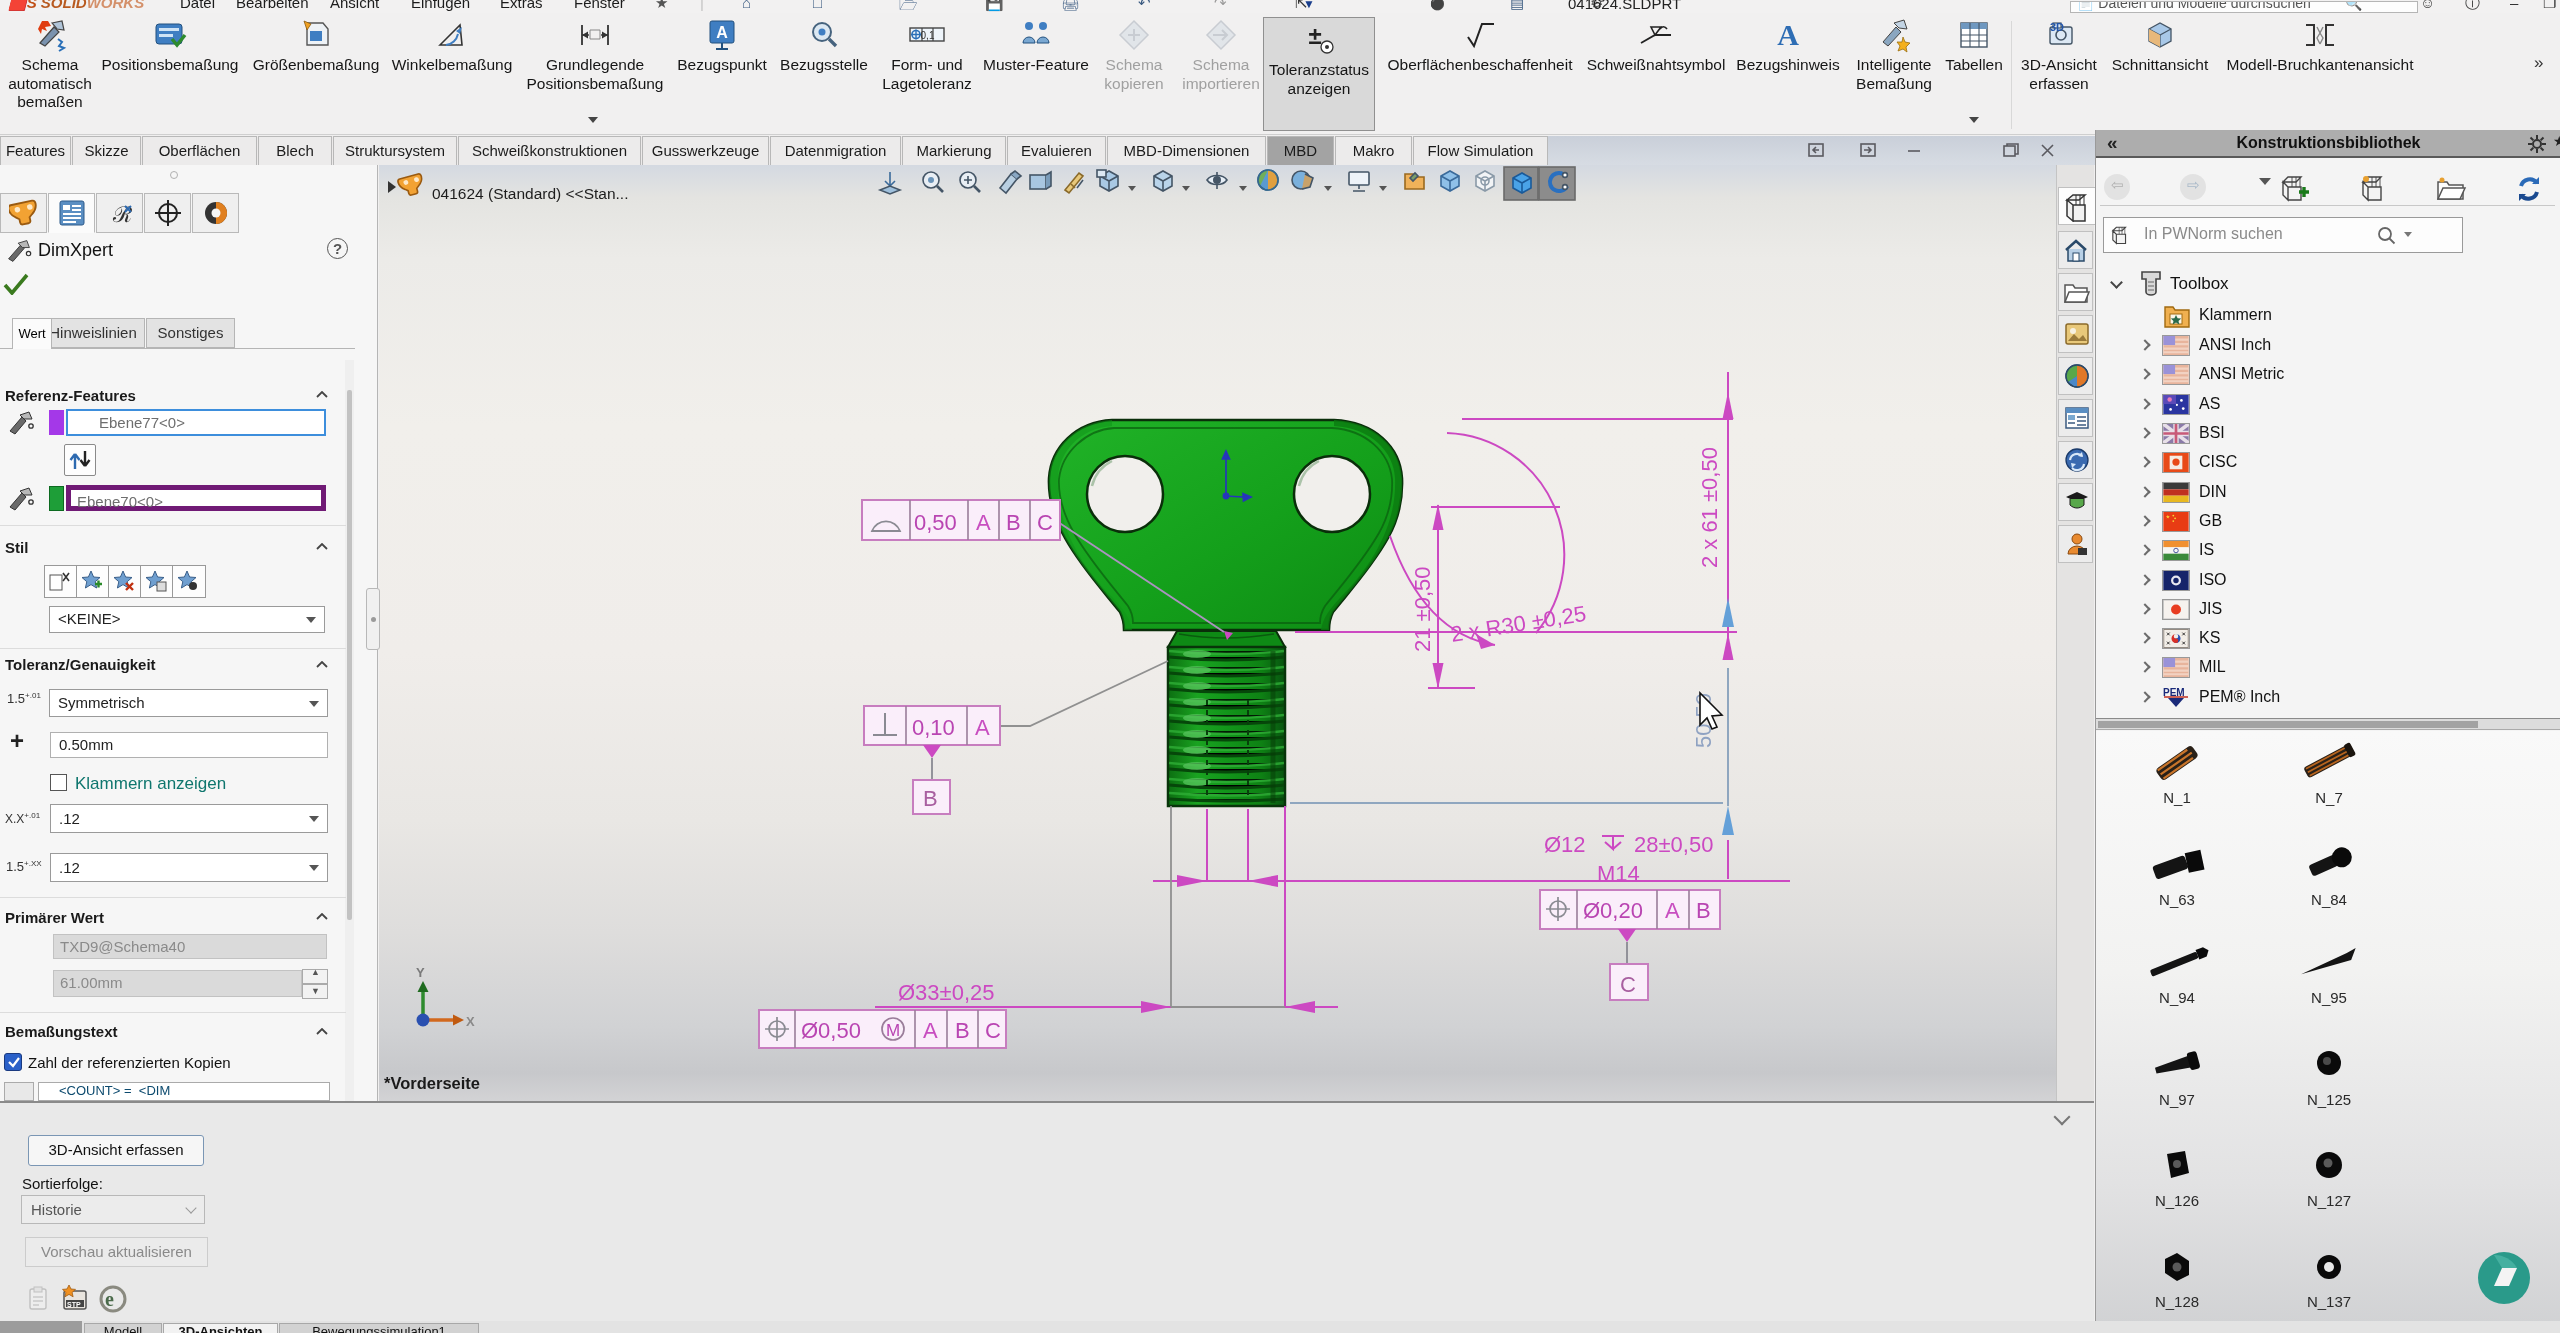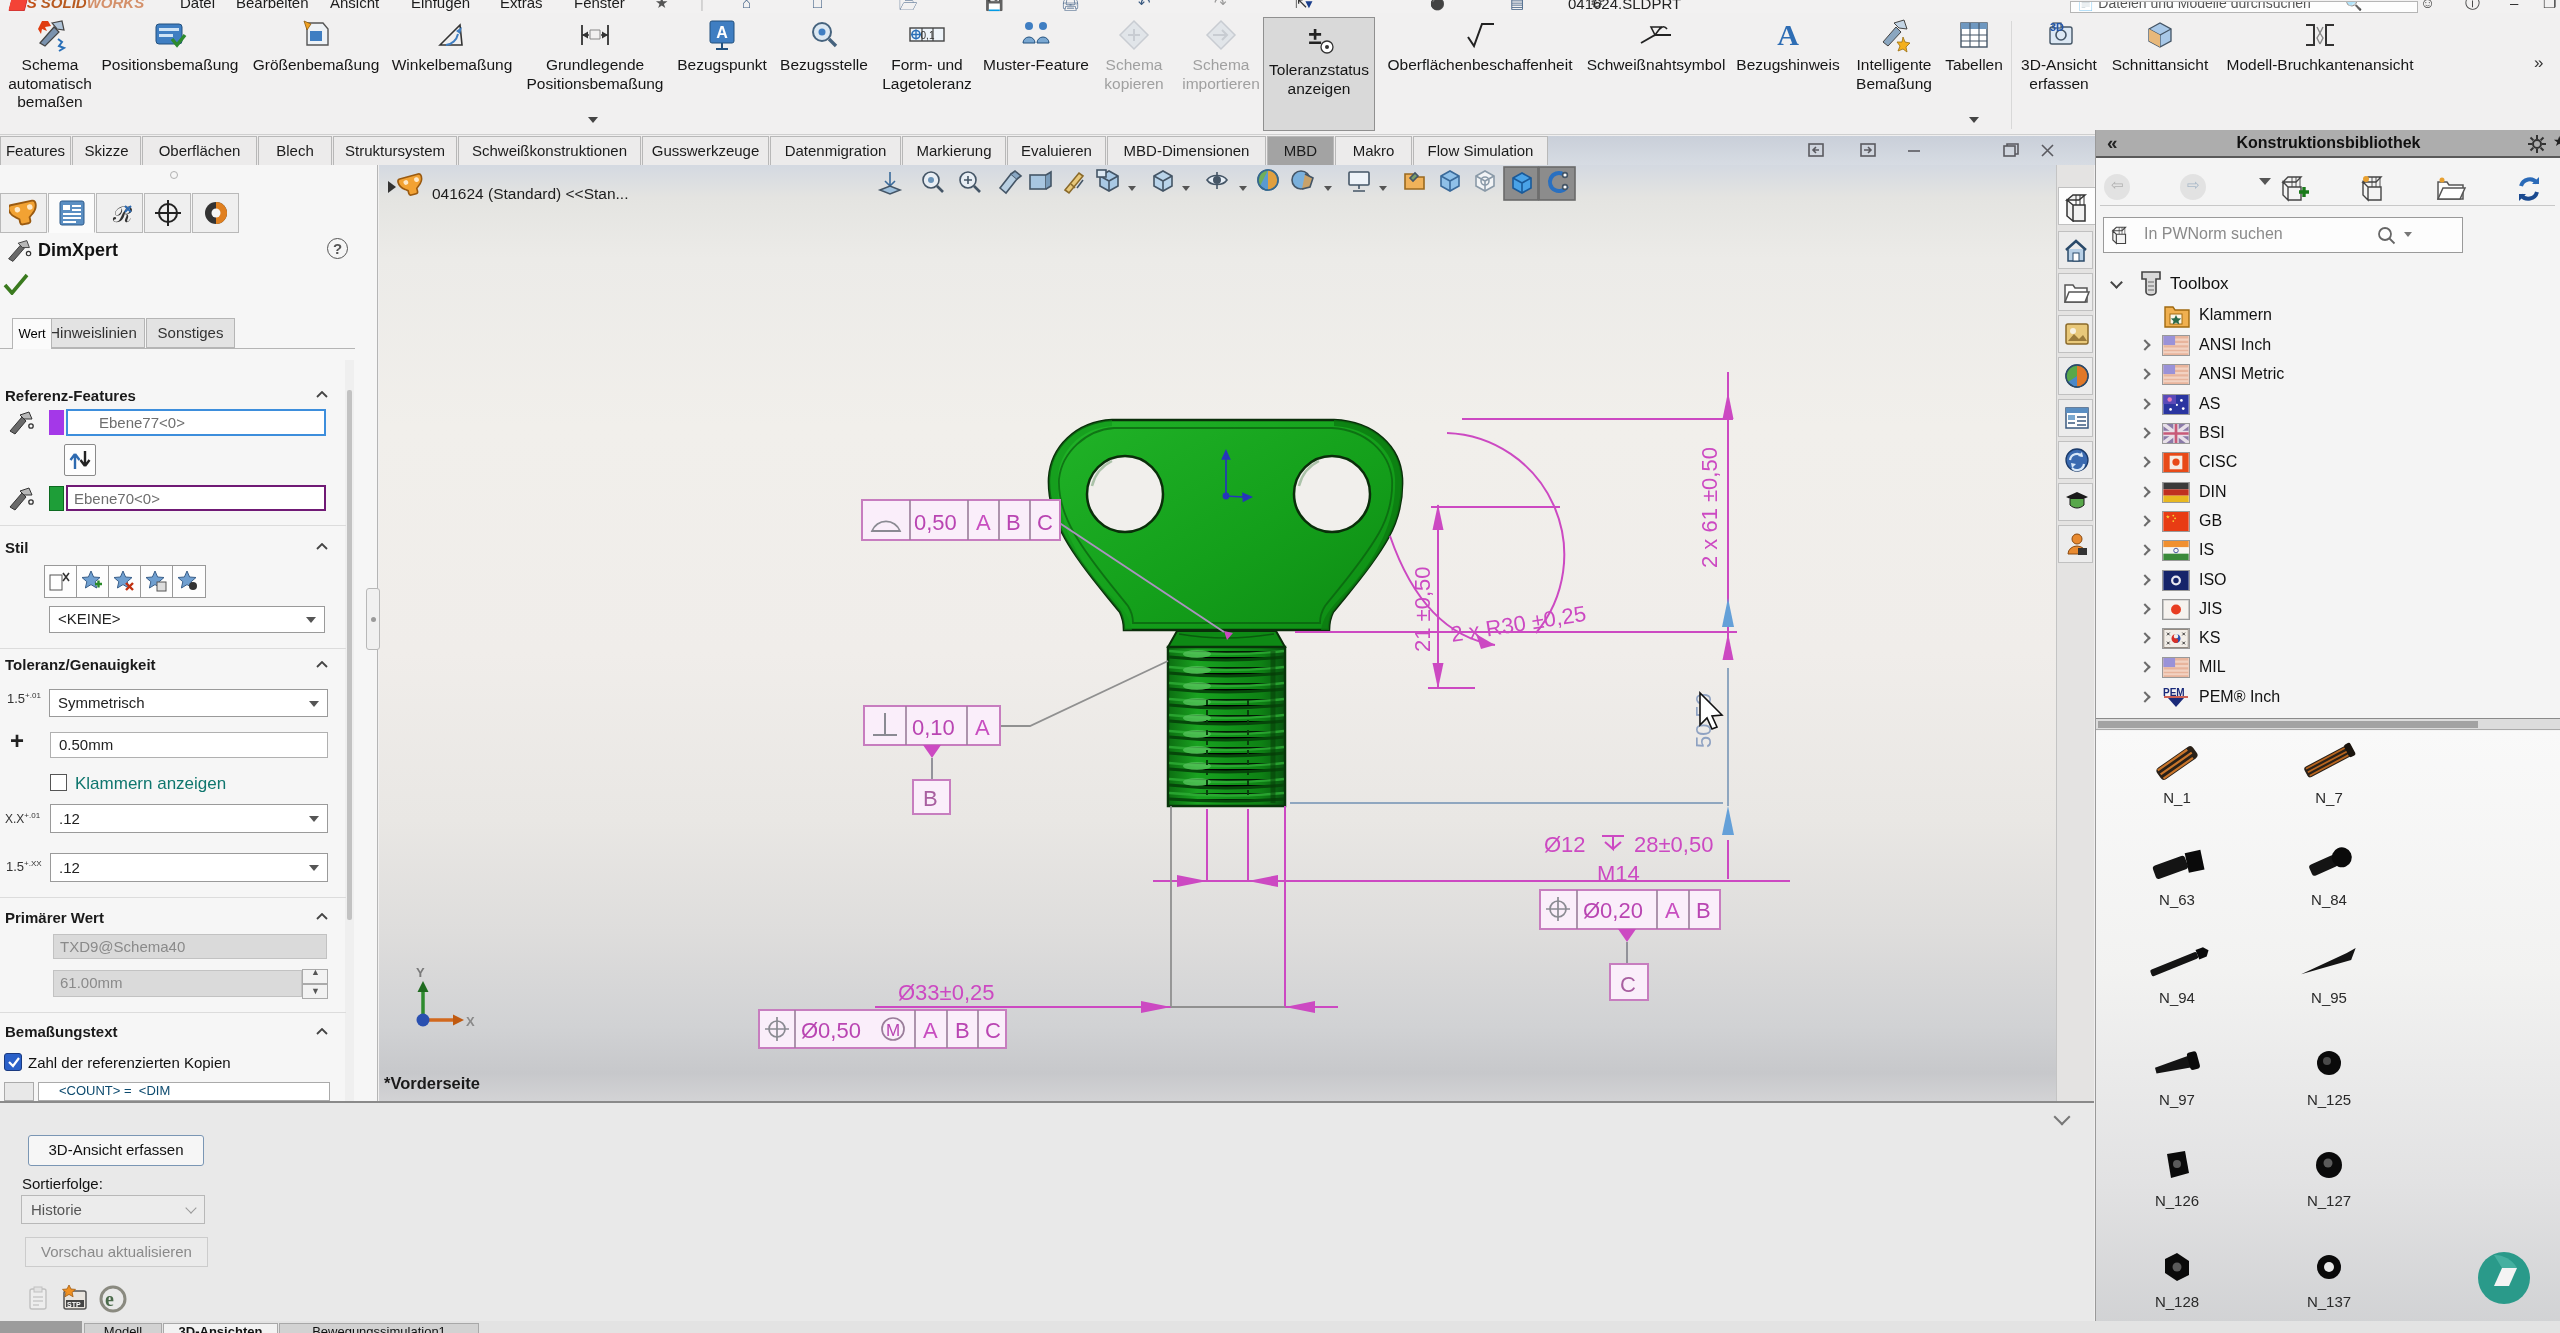--- a/index.html
+++ b/index.html
@@ -20,21 +20,21 @@
   #tabrow { position:absolute; left:0; top:136px; width:2560px; height:29px; background:#eceaea; }
   #tabrow .vpbg { position:absolute; left:1548px; top:0; width:548px; height:29px; background:linear-gradient(#c9cfd9,#d7dce3); }
   .tab { position:absolute; top:0; height:29px; border:1px solid #b8b8b8; border-bottom:none; background:#ecebeb; font-size:15px; color:#1b1b1b; text-align:center; line-height:27px; }
   .tab.active { background:#a3a3a3; }
   
   #lpanel { position:absolute; left:0; top:165px; width:378px; height:936px; background:#f6f6f6; border-right:1px solid #b5b5b5; overflow:hidden; }
   .ltab { position:absolute; top:28px; height:40px; width:47px; background:#efefef; border:1px solid #b9b9b9; }
   .ltab.active { background:#fbfbfb; }
   .sechead { position:absolute; font-size:15px; font-weight:bold; color:#1a1a1a; }
   .chev { position:absolute; width:12px; height:7px; }
-  .inp { position:absolute; background:#fff; border:2px solid #701a75; font-size:15px; color:#6e6e6e; padding-left:6px; line-height:24px; }
+  .inp { position:absolute; background:#fff; border:5px solid #701a75; font-size:15px; color:#6e6e6e; padding-left:6px; line-height:24px; }
   .ginp { position:absolute; background:#dadada; border:1px solid #c2c2c2; font-size:15px; color:#8a8a8a; padding-left:6px; line-height:23px; }
   .drop { position:absolute; background:#fff; border:1px solid #9a9a9a; font-size:15px; color:#222; padding-left:8px; line-height:24px; }
   .dar { position:absolute; right:8px; top:10px; width:0; height:0; border-left:5px solid transparent; border-right:5px solid transparent; border-top:6px solid #555; }
   .divline { position:absolute; left:0; width:346px; height:1px; background:#dcdcdc; }
   
   #viewport { position:absolute; left:379px; top:165px; width:1677px; height:936px;
      background:linear-gradient(#d4d9e1 0%, #e4e4e1 3.5%, #ecebe8 10%, #f1efeb 28%, #f0edea 52%, #e9e7e4 70%, #dedddc 82%, #d1d2d4 92%, #c7c8cb 97%, #d3d3d5 100%); }
   
   #rstrip { position:absolute; left:2056px; top:165px; width:38px; height:936px; background:#e4e3e2; border-left:1px solid #c4c4c4; }
   .sic { position:absolute; left:1px; width:35px; height:38px; background:#ececec; border:1px solid #c0c0c0; }
@@ -323,21 +323,21 @@
         <circle cx="15" cy="15" r="11" fill="#333"></circle>
         <path d="M15 4 a11 11 0 0 1 0 22 Z" fill="#e08020"></path>
         <circle cx="15" cy="15" r="4.5" fill="#f6f6f6"></circle>
       </svg>
   </div>
   <svg class="abs" width="26" height="24" viewBox="0 0 30 26" style="left:6px;top:74px;">
       <path d="M3 22 L17 6 L21 10 L8 25 Z" fill="#6a6a6a" stroke="#333"></path>
       <path d="M14 4 L24 1 L27 9 L19 9 Z" fill="#b8b8b8" stroke="#333"></path>
       <circle cx="26" cy="16" r="2.5" fill="none" stroke="#333" stroke-width="1.4"></circle>
     </svg>
-  <span class="abs" style="left:38px;top:75px;font-size:18px;font-weight:bold;color:#111;">DimXpert</span>
+  <span class="abs" style="left:38px;top:75px;font-size:18px;font-weight:normal;color:#111;">DimXpert</span>
   <span class="abs" style="left:327px;top:73px;width:21px;height:21px;border:1.6px solid #555;border-radius:50%;font-size:15px;color:#555;text-align:center;line-height:19px;font-weight:bold;">?</span>
   <svg class="abs" width="26" height="22" viewBox="0 0 26 22" style="left:3px;top:108px;">
       <path d="M2 12 l7 8 L24 2" fill="none" stroke="#3a7a1e" stroke-width="3.6"></path>
     </svg>
   <div class="abs" style="left:12px;top:153px;width:40px;height:31px;background:#fbfbfb;border:1px solid #b5b5b5;border-bottom:none;font-size:13px;text-align:center;line-height:29px;z-index:2;">Wert</div>
   <div class="abs" style="left:41px;top:153px;width:104px;height:30px;background:#e3e3e3;border:1px solid #b5b5b5;font-size:15px;color:#333;text-align:center;line-height:28px;">Hinweislinien</div>
   <div class="abs" style="left:146px;top:153px;width:89px;height:30px;background:#e3e3e3;border:1px solid #b5b5b5;font-size:15px;color:#333;text-align:center;line-height:28px;">Sonstiges</div>
   <div class="abs" style="left:0px;top:183px;width:355px;height:1px;background:#b5b5b5;"></div>
   <div class="abs" style="left:345px;top:195px;width:9px;height:741px;background:#efefef;"></div>
   <div class="abs" style="left:347px;top:225px;width:5px;height:530px;background:#c2c2c2;border-radius:2px;"></div>

